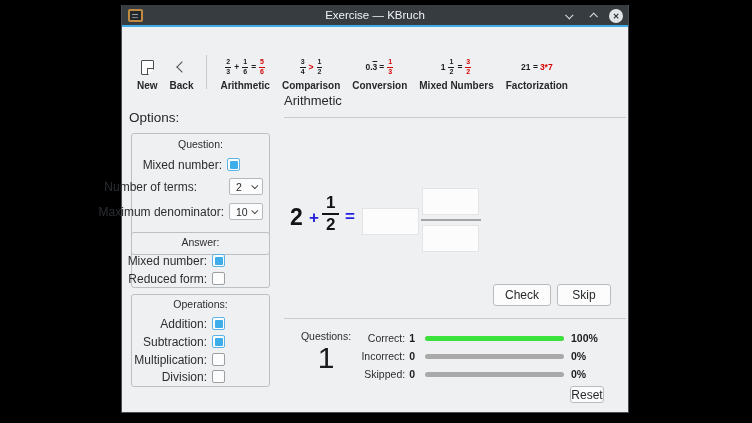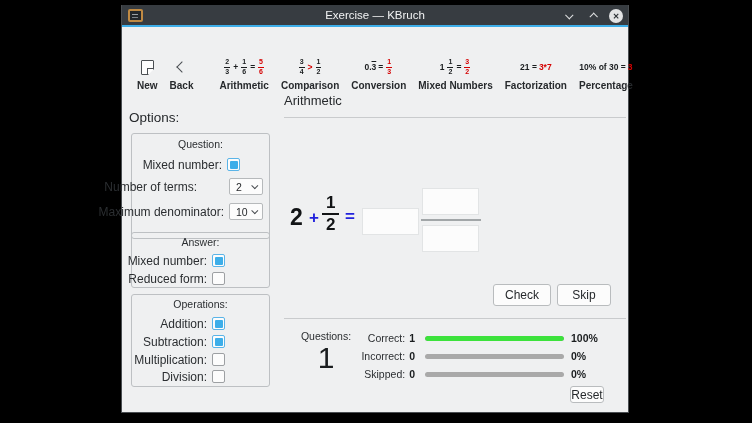--- a/index.html
+++ b/index.html
@@ -237,34 +237,25 @@
     <div class="tool-block">
       <div class="tool-icon-area">
         <span class="mexpr">
           <span>21 =</span>
           <span class="red">3*7</span>
         </span>
       </div>
       <span class="tool-label">Factorization</span>
     </div>
 
-    <div class="tool-block">
-      <div class="tool-icon-area">
-        <span class="mexpr">
-          <span>10% of 30 =</span>
-          <span class="red">3</span>
-        </span>
-      </div>
-      <span class="tool-label">Percentage</span>
-    </div>
   </div>
 
   <div class="options-heading">Options:</div>
 
-  <div class="groupbox" style="top:128px; height:106px;">
+  <div class="groupbox" style="top:128px; height:122px;">
     <div class="gb-title" style="top:4px;">Question:</div>
     <div class="gb-row" style="top:23px; right:29px;">
       <span class="gb-label">Mixed number:</span>
       <span class="checkbox checked"></span>
     </div>
     <div class="gb-row" style="top:44px; right:6px; height:17px;gap:32px;">
       <span class="gb-label">Number of terms:</span>
       <span class="dropdown">
         <span class="dd-value">2</span>
         <span class="dd-chev"></span>

